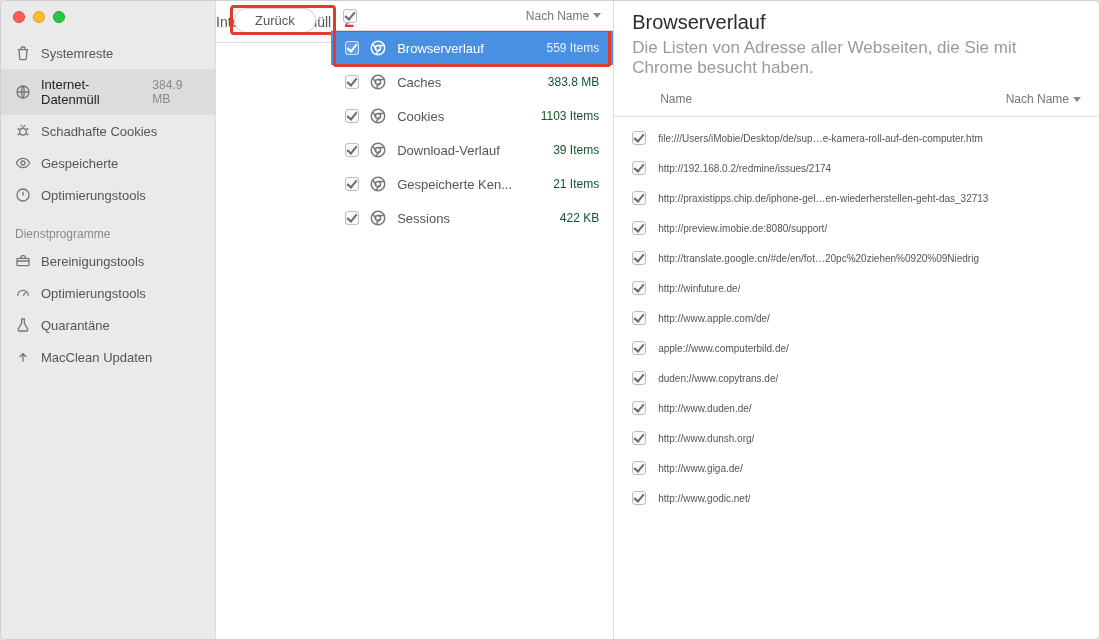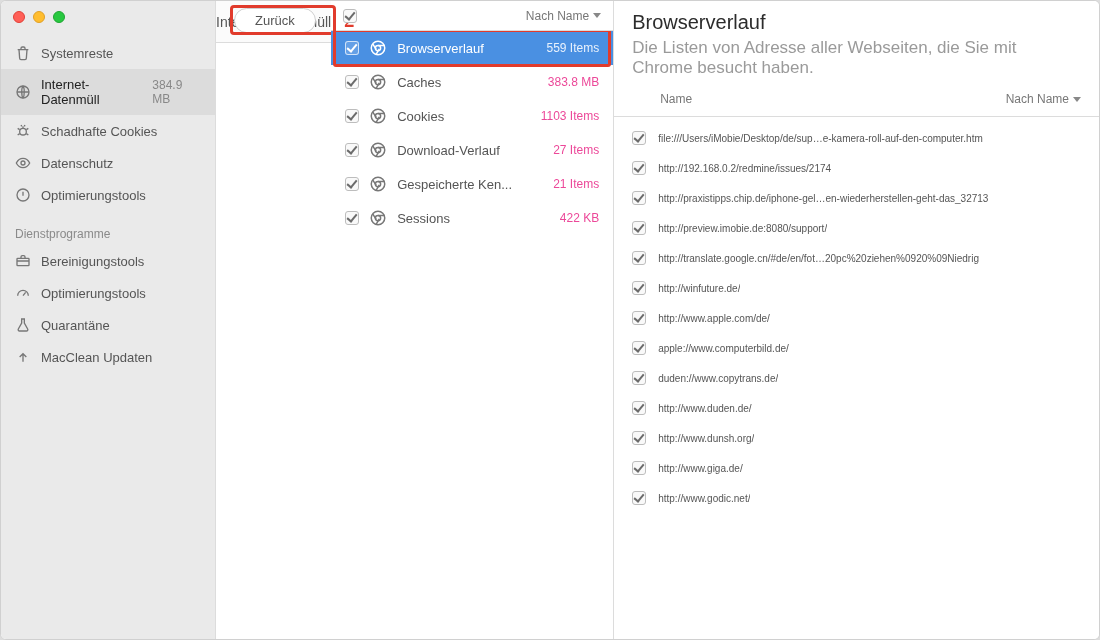--- a/index.html
+++ b/index.html
@@ -167,21 +167,21 @@
     display: flex;
     align-items: center;
     gap: 10px;
     padding: 8px 14px 8px 14px;
     font-size: 13px;
     color: #555;
     cursor: default;
   }
   .mid-row .mid-icon { width: 18px; height: 18px; flex-shrink: 0; }
   .mid-row .mid-label { flex: 1; white-space: nowrap; overflow: hidden; text-overflow: ellipsis; }
-  .mid-row .mid-info { color: #ec4899; font-size: 12px; }
+  .mid-row .mid-info { color: #14532d; font-size: 12px; }
   .mid-row.selected {
     background: var(--sel-bg);
     color: var(--sel-text);
   }
   .mid-row.selected .mid-info { color: #e8f1fc; }
   .mid-row.selected .chk-box { background: rgba(255,255,255,0.15); border-color: rgba(255,255,255,0.7); }
   .mid-row.selected .chk-box::after { border-color: #fff; }
   .row-highlight {
     position: absolute;
     inset: -2px 2px -2px 2px;
@@ -311,21 +311,21 @@
       </span>
       <span>Schadhafte Cookies</span>
     </div>
     <div class="side-item">
       <span class="icon">
         <svg viewBox="0 0 24 24" width="16" height="16" fill="none" stroke="currentColor" stroke-width="2">
             <path d="M2 12s3.5-7 10-7 10 7 10 7-3.5 7-10 7S2 12 2 12z"></path>
             <circle cx="12" cy="12" r="3"></circle>
           </svg>
       </span>
-      <span>Datenschutz</span>
+      <span>Gespeicherte</span>
     </div>
     <div class="side-item">
       <span class="icon">
         <svg viewBox="0 0 24 24" width="16" height="16" fill="none" stroke="currentColor" stroke-width="2">
             <circle cx="12" cy="12" r="9"></circle>
             <path d="M12 7v6M12 16h.01"></path>
           </svg>
       </span>
       <span>Optimierungstools</span>
     </div>
@@ -429,21 +429,21 @@
             <div class="mid-row">
               <span class="chk-box checked"></span>
               <span class="mid-icon">
                 <svg viewBox="0 0 24 24" width="18" height="18" fill="none" stroke="#777" stroke-width="2">
                   <circle cx="12" cy="12" r="9"></circle>
                   <circle cx="12" cy="12" r="3.5"></circle>
                   <path d="M12 8.5h9M5.2 6.8l4.3 7M9.5 20.5l4.2-7.3"></path>
                 </svg>
               </span>
               <span class="mid-label">Download-Verlauf</span>
-              <span class="mid-info">27 Items</span>
+              <span class="mid-info">39 Items</span>
             </div>
             <div class="mid-row">
               <span class="chk-box checked"></span>
               <span class="mid-icon">
                 <svg viewBox="0 0 24 24" width="18" height="18" fill="none" stroke="#777" stroke-width="2">
                   <circle cx="12" cy="12" r="9"></circle>
                   <circle cx="12" cy="12" r="3.5"></circle>
                   <path d="M12 8.5h9M5.2 6.8l4.3 7M9.5 20.5l4.2-7.3"></path>
                 </svg>
               </span>

